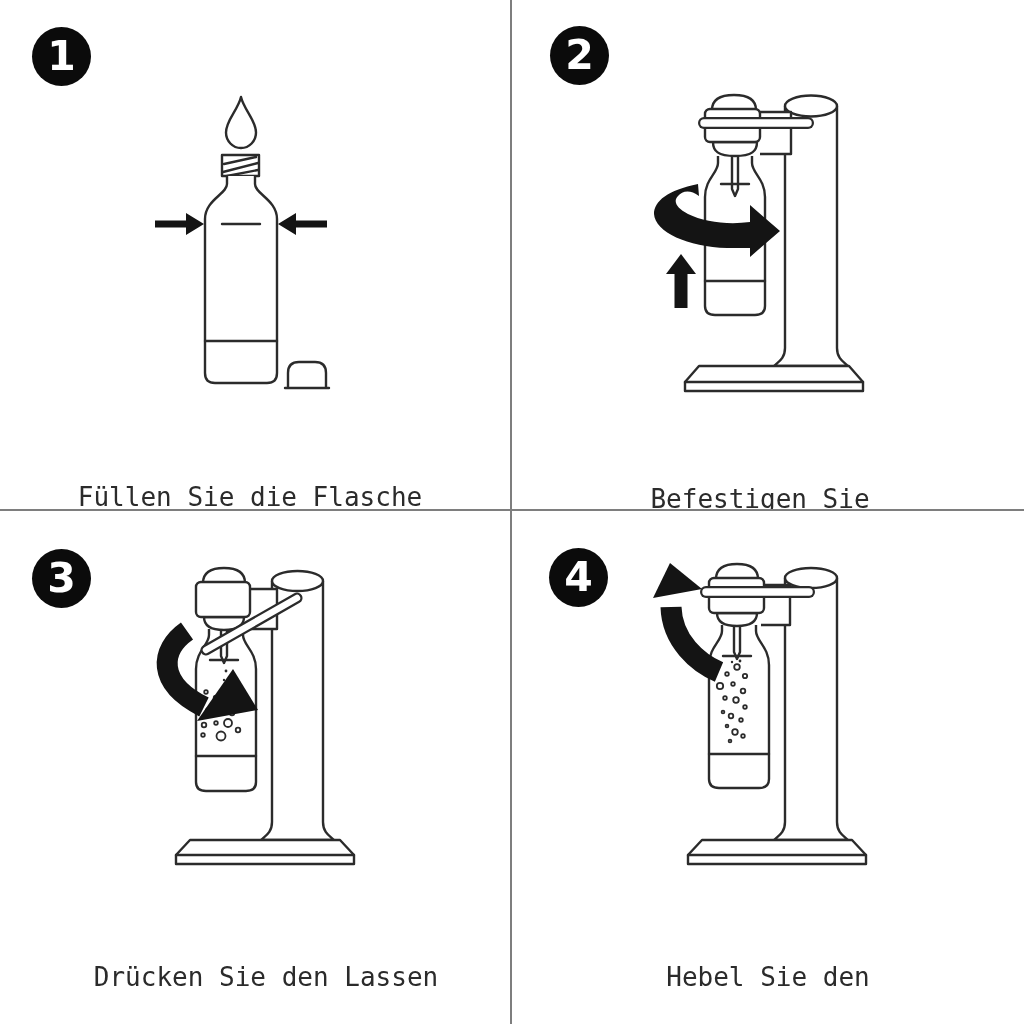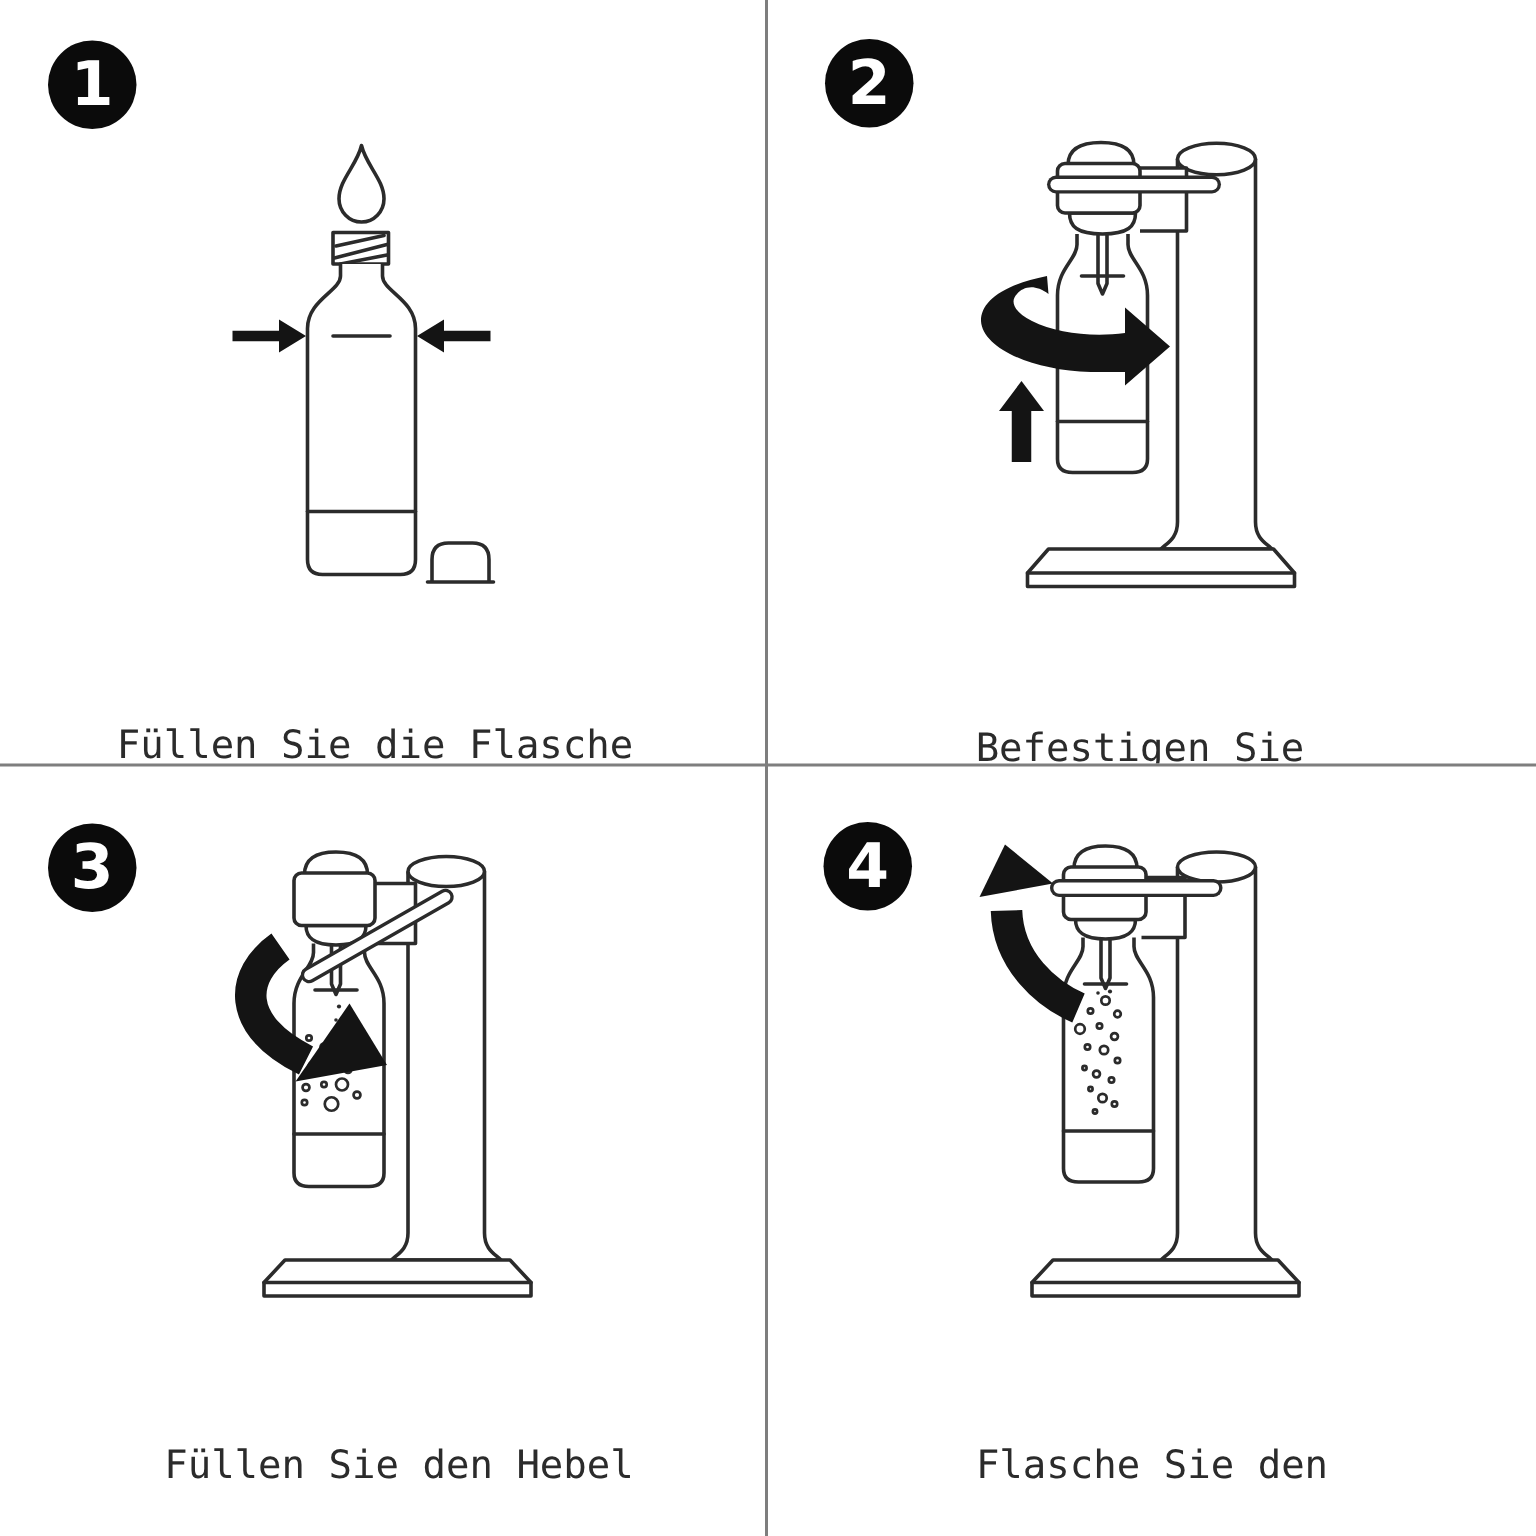--- a/index.html
+++ b/index.html
@@ -134,21 +134,21 @@
           <circle class="bubble" cx="238" cy="219" r="2.3"></circle>
         <circle class="bubble" cx="203" cy="224" r="1.8"></circle>
       </g>
       <g>
         <path d="M187,120 C160,139 156,172 204,196" stroke="#141414" stroke-width="21" fill="none"></path>
         <path class="solid" d="M233,158 L258,199 L197,210 Z"></path>
       </g>
     </svg>
     <div class="badge">3</div>
     <div class="caption">
-      <div>Füllen Sie den Hebel</div>
+      <div>Drücken Sie den Lassen</div>
       
       
     </div>
   </div>
 
   <div class="quadrant" id="q4">
     <svg class="illus" viewBox="0 0 512 513">
       <g>
         <path class="outline" d="M273,67 L273,311 C273,322 266,325 262,329 L336,329 C332,325 325,322 325,311 L325,67"></path>
         <ellipse class="outline" cx="299" cy="67" rx="26" ry="10"></ellipse>
@@ -185,20 +185,20 @@
         <circle class="bubble" cx="231" cy="225" r="1.8"></circle>
           <circle class="bubble" cx="218" cy="230" r="1.4"></circle>
       </g>
       <g>
         <path d="M207,161 C186,152 160,130 159,96" stroke="#141414" stroke-width="21" fill="none"></path>
         <path class="solid" d="M141,87 L158,52 L190,78 Z"></path>
       </g>
     </svg>
     <div class="badge">4</div>
     <div class="caption">
-      <div>Flasche Sie den</div>
+      <div>Hebel Sie den</div>
       
     </div>
   </div>
 
   <div class="divider-v"></div>
   <div class="divider-h"></div>
 </div>
 
 </body></html>

